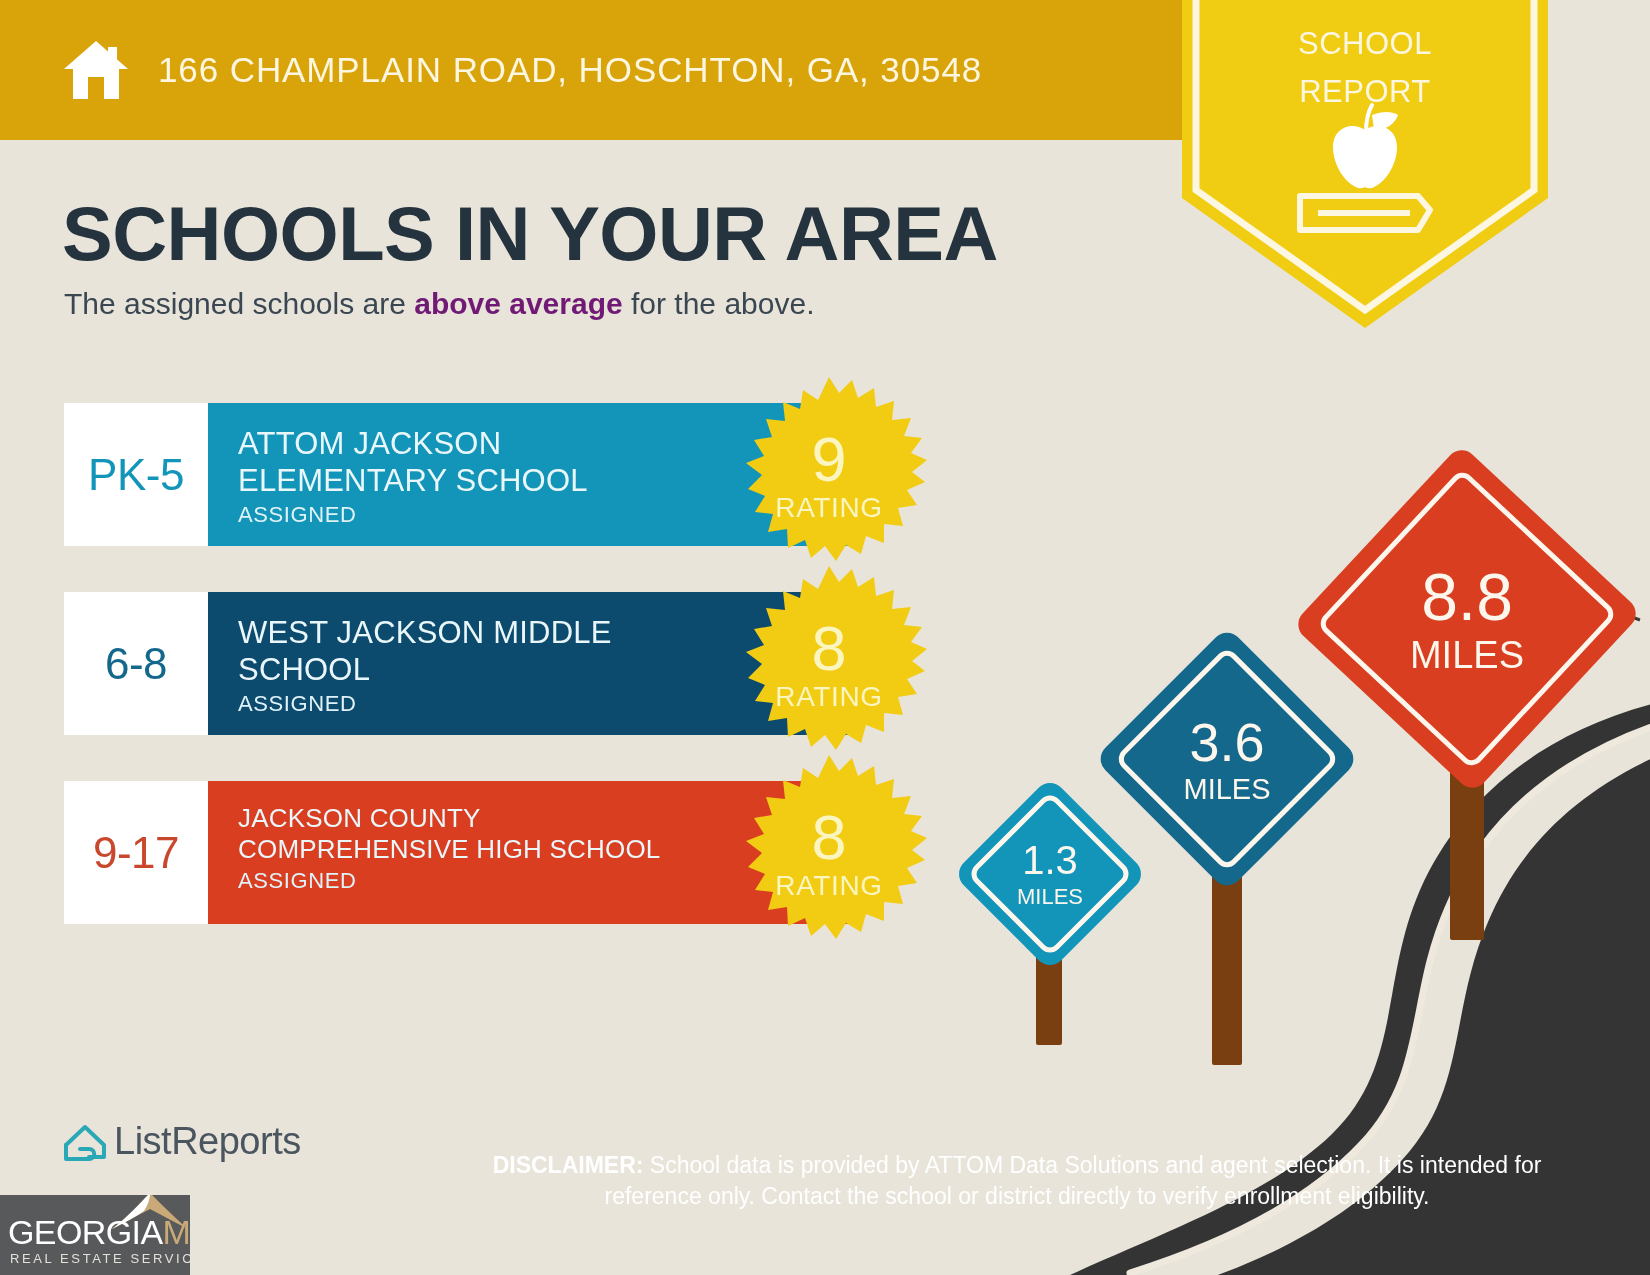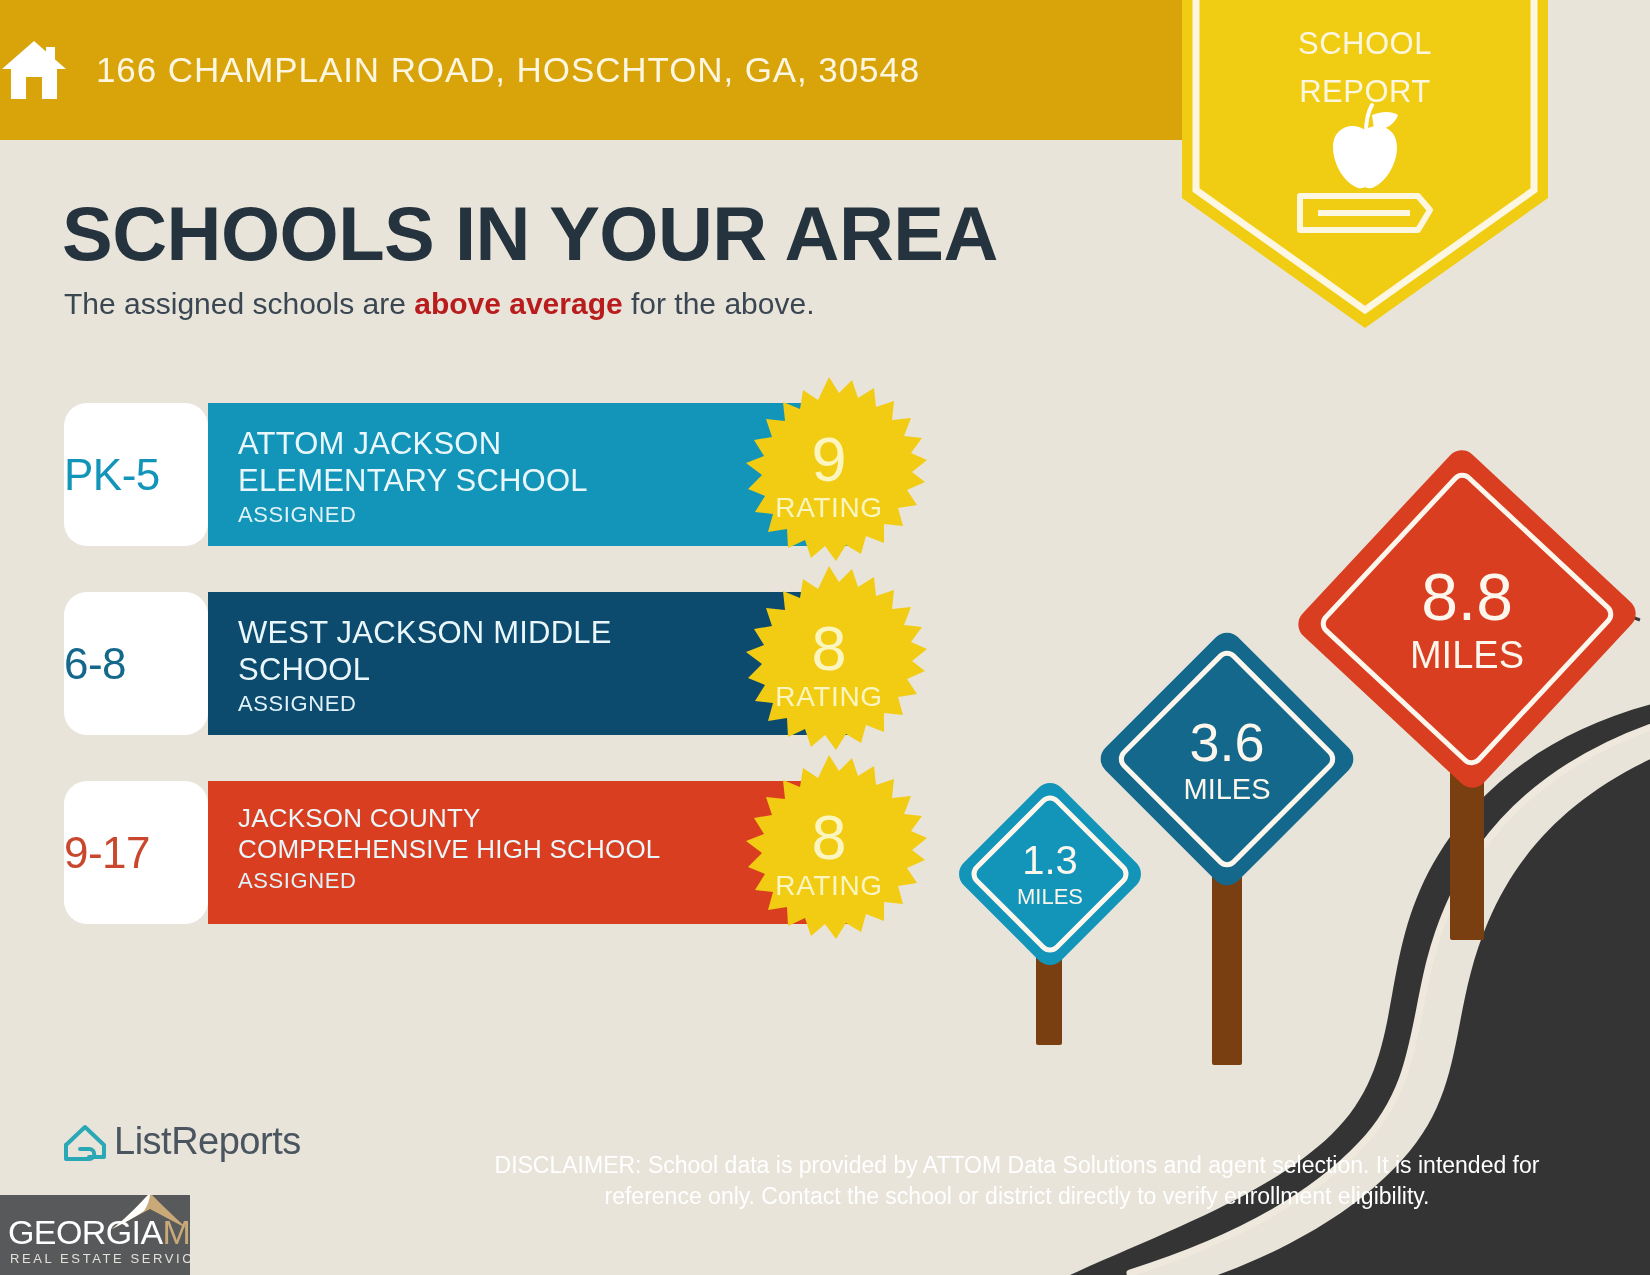--- a/index.html
+++ b/index.html
@@ -27,20 +27,21 @@
 
   
   .header-bar {
     position: absolute;
     left: 0; top: 0;
     width: 1185px;
     height: 140px;
     background: #d9a30a;
     display: flex;
     align-items: center;
+    padding-left: 62px;
     z-index: 4;
   }
   .home-icon { width: 68px; height: 62px; flex: none; margin-right: 28px; }
   .address-text {
     color: #fdf6e0;
     font-size: 35px;
     letter-spacing: 0.9px;
     font-weight: 400;
     white-space: nowrap;
   }
@@ -75,39 +76,39 @@
     letter-spacing: -0.5px;
     z-index: 3;
   }
   .subtitle {
     position: absolute;
     left: 64px; top: 287px;
     font-size: 30px;
     color: #3a4752;
     z-index: 3;
   }
-  .subtitle b { color: #b91c1c; font-weight: bold; }
+  .subtitle b { color: #701a75; font-weight: bold; }
 
   
   .rows { position: absolute; left: 64px; top: 403px; z-index: 3; }
   .school-row {
     position: relative;
     width: 793px;
     height: 143px;
     margin-bottom: 46px;
     display: flex;
   }
   .grade-box {
     width: 144px;
     height: 143px;
     background: #ffffff;
     display: flex;
     align-items: center;
+    justify-content: center;
     flex: none;
-    border-radius: 23px;
   }
   .grade-label { font-size: 44px; letter-spacing: -0.5px; }
   .bar {
     flex: 1;
     height: 143px;
     padding: 22px 0 0 30px;
     overflow: hidden;
   }
   .school-name {
     color: #e9f7fb;
@@ -230,21 +231,21 @@
   .disclaimer {
     position: absolute;
     left: 487px; top: 1150px;
     width: 1060px;
     color: #ffffff;
     font-size: 23px;
     line-height: 31px;
     text-align: center;
     z-index: 5;
   }
-  .disclaimer b { font-weight: normal; }
+  .disclaimer b { font-weight: bold; }
 
   .gmls {
     position: absolute;
     left: 0; top: 1195px;
     width: 190px; height: 80px;
     background: #58595b;
     z-index: 7;
     overflow: hidden;
   }
   .gmls .roof { position: absolute; left: 110px; top: -6px; width: 80px; height: 42px; }

